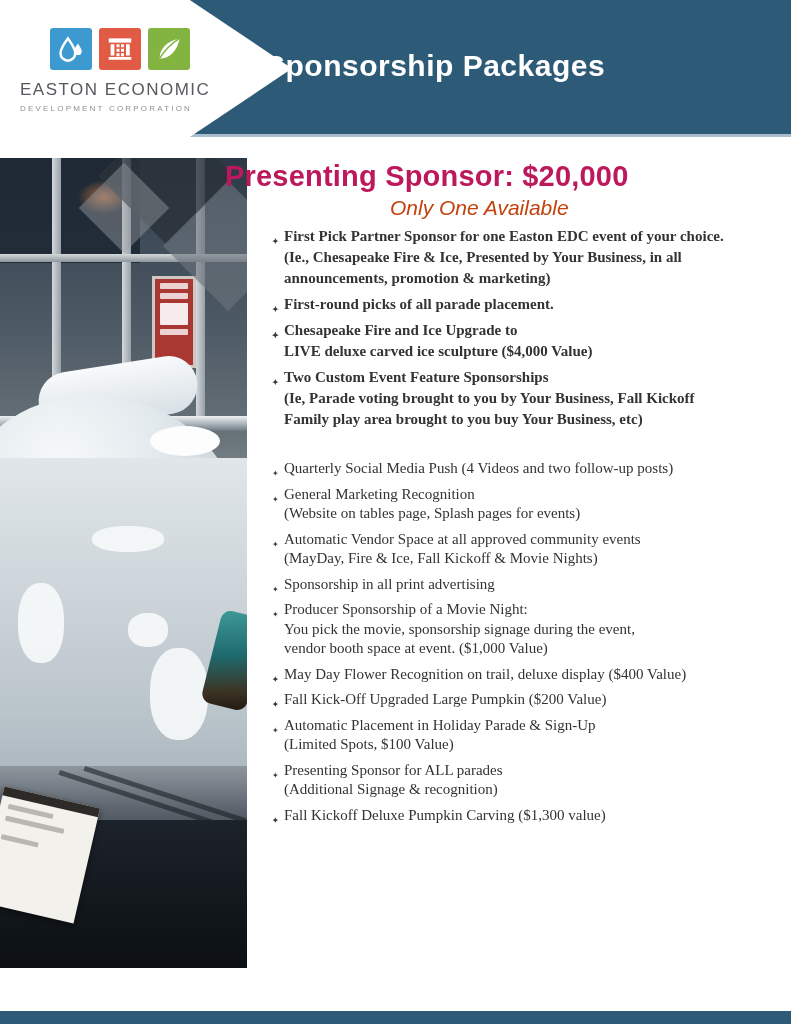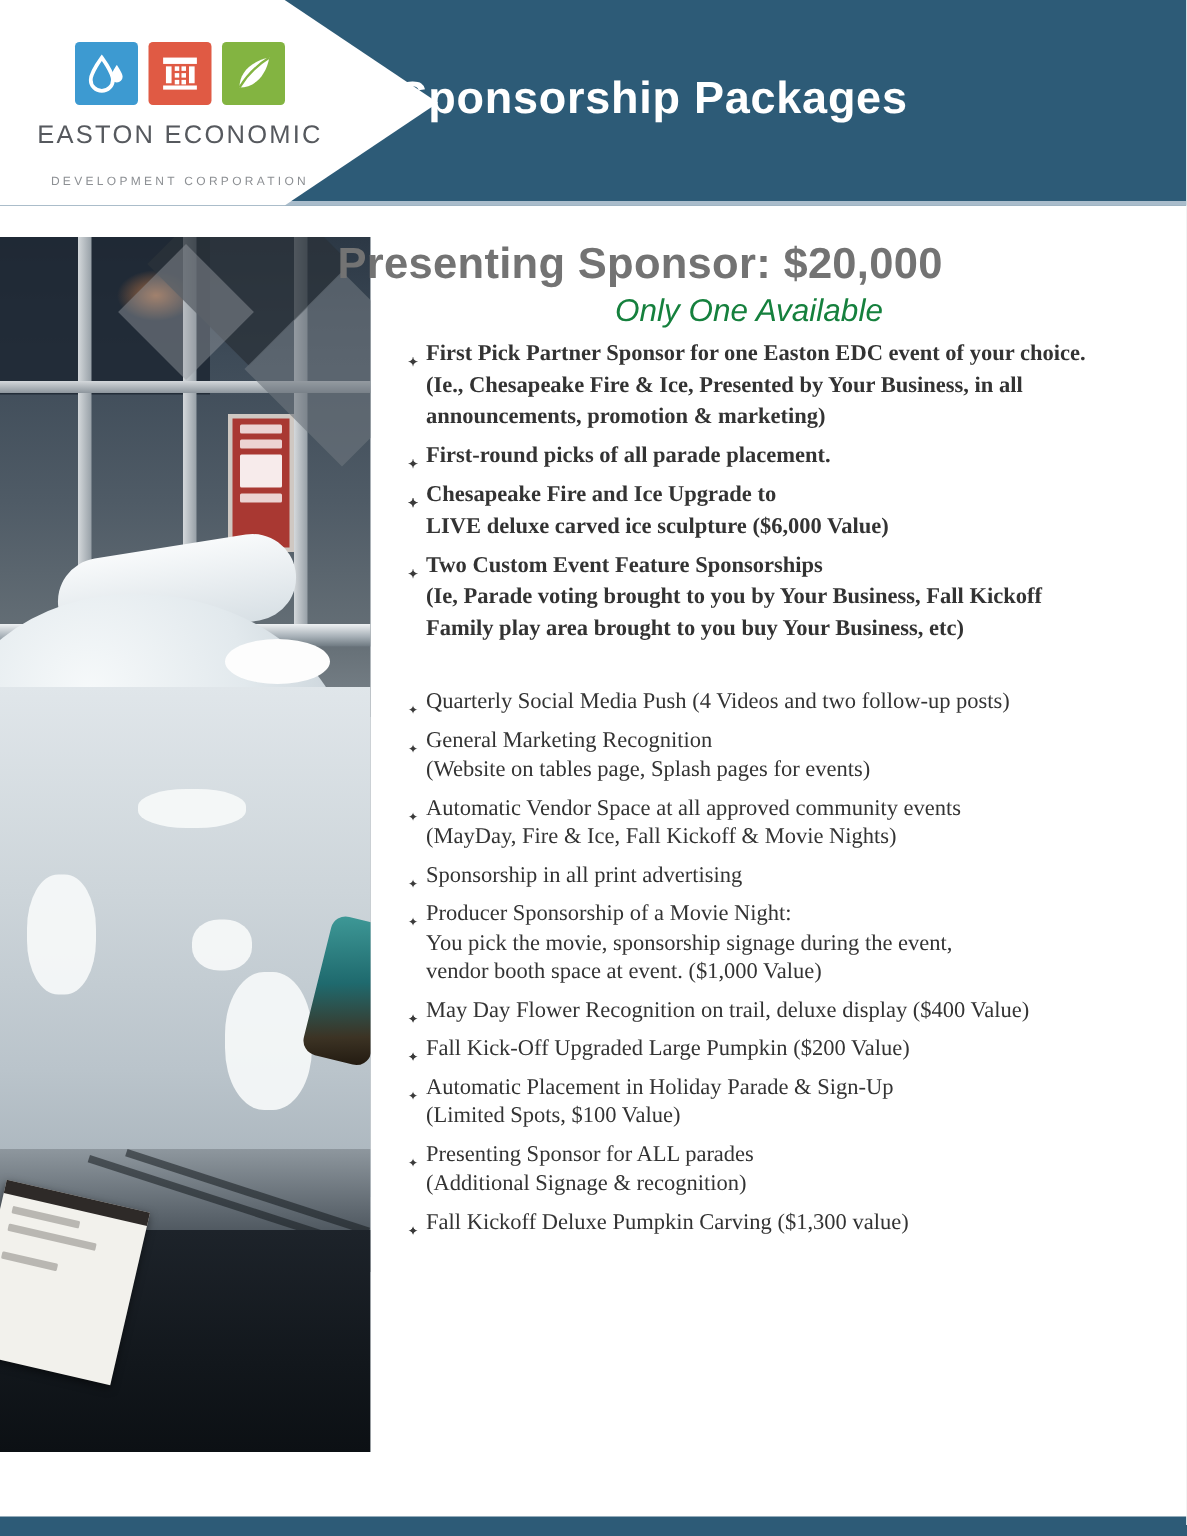--- a/index.html
+++ b/index.html
@@ -8,26 +8,26 @@
 
   
   .banner{position:absolute;left:0;top:0;width:791px;height:134px;background:#2d5b77;
           border-bottom:3px solid #a9bccb;}
   .banner-title{position:absolute;left:265px;top:49px;color:#ffffff;
                 font-family:"Liberation Sans",sans-serif;font-size:30px;font-weight:700;
                 letter-spacing:.5px;}
   .logo-chevron{position:absolute;left:0;top:0;width:292px;height:137px;background:#ffffff;
                 -webkit-clip-path:polygon(0 0,65% 0,100% 50%,65% 100%,0 100%);
                 clip-path:polygon(0 0,65% 0,100% 50%,65% 100%,0 100%);}
-  .logo{position:absolute;left:20px;top:28px;width:200px;text-align:center;}
+  .logo{position:absolute;left:20px;top:28px;width:200px;text-align:left;}
   .logo-squares{display:flex;justify-content:center;gap:7px;}
   .logo-sq{width:42px;height:42px;border-radius:3px;display:flex;align-items:center;justify-content:center;}
   .logo-line1{margin-top:10px;font-family:"Liberation Sans",sans-serif;font-size:17px;
               color:#56595e;letter-spacing:1.5px;font-weight:400;}
-  .logo-line2{margin-top:16px;font-family:"Liberation Sans",sans-serif;font-size:8px;
+  .logo-line2{margin-top:4px;font-family:"Liberation Sans",sans-serif;font-size:8px;
               color:#8d9094;letter-spacing:2.2px;}
 
   
   .photo{position:absolute;left:0;top:158px;width:247px;height:810px;overflow:hidden;background:#8f99a2;}
   .storefront{position:absolute;left:0;top:0;width:100%;height:320px;
               background:linear-gradient(180deg,#2c3845 0%,#3e4b58 25%,#4f5b66 55%,#667077 85%,#7b848b 100%);}
   .sky-dark{position:absolute;left:0;top:0;width:140px;height:105px;background:#1d2733;opacity:.85;}
   .glow{position:absolute;left:78px;top:22px;width:52px;height:34px;border-radius:50%;
         background:radial-gradient(closest-side,rgba(205,125,70,.8),rgba(205,125,70,0));}
   .frame-v{position:absolute;top:0;width:9px;height:320px;background:linear-gradient(90deg,#d4d8db,#97a0a7);}
@@ -58,24 +58,24 @@
              background:linear-gradient(180deg,#1d232a 0%,#12171c 60%,#0c1014 100%);}
   .label-white{position:absolute;left:-10px;top:638px;width:98px;height:118px;background:#f2f1ec;
                transform:rotate(13deg);box-shadow:0 2px 6px rgba(0,0,0,.5);}
   .label-top{height:9px;background:#2e2a28;}
   .label-bar{height:5px;background:#b9b7b2;margin:7px 10px 0 8px;border-radius:1px;}
   .dia{position:absolute;transform:rotate(45deg);}
 
   
   .hero-title{position:absolute;left:225px;top:160px;
               font-family:"Liberation Sans",sans-serif;font-size:29px;font-weight:700;
-              color:#737373;letter-spacing:.2px;}
-  .hero-sub{position:absolute;left:410px;top:196px;
+              color:#be185d;letter-spacing:.2px;}
+  .hero-sub{position:absolute;left:390px;top:196px;
             font-family:"Liberation Sans",sans-serif;font-size:21px;font-style:italic;
-            color:#15803d;}
+            color:#c2410c;}
   .benefits-wrap{position:absolute;left:272px;top:226px;width:505px;color:#333333;}
   ul.benefits{list-style:none;margin:0;padding:0;}
   ul.benefits li{position:relative;padding-left:12px;}
   ul.benefits .blt{position:absolute;left:0;top:5px;font-size:8px;color:#3a3a3a;}
   ul.benefits .txt{white-space:pre-line;}
   ul.bold-list{font-size:15px;}
   ul.bold-list li{font-weight:700;line-height:21px;margin-bottom:5px;}
   ul.reg-list{font-size:15px;margin-top:29px;}
   ul.reg-list li{line-height:19.5px;margin-bottom:6px;}
 
@@ -171,21 +171,21 @@
   <div class="hero-sub">Only One Available</div>
 
   <div class="benefits-wrap">
     <ul class="benefits bold-list" id="bold-list">
         <li><span class="blt">✦</span><span class="txt">First Pick Partner Sponsor for one Easton EDC event of your choice.
 (Ie., Chesapeake Fire &amp; Ice, Presented by Your Business, in all
 announcements, promotion &amp; marketing)</span></li>
         <li><span class="blt">✦</span><span class="txt">First-round picks of all parade placement.</span></li>
         <li><span class="blt">✦</span></li>
         <li><span class="blt">✦</span><span class="txt">Chesapeake Fire and Ice Upgrade to
-LIVE deluxe carved ice sculpture ($6,000 Value)</span></li>
+LIVE deluxe carved ice sculpture ($4,000 Value)</span></li>
         <li><span class="blt">✦</span><span class="txt">Two Custom Event Feature Sponsorships
 (Ie, Parade voting brought to you by Your Business, Fall Kickoff
 Family play area brought to you buy Your Business, etc)</span></li>
       </ul>
     <ul class="benefits reg-list" id="reg-list">
         <li><span class="blt">✦</span><span class="txt">Quarterly Social Media Push (4 Videos and two follow-up posts)</span></li>
         <li><span class="blt">✦</span><span class="txt">General Marketing Recognition
 (Website on tables page, Splash pages for events)</span></li>
         <li><span class="blt">✦</span><span class="txt">Automatic Vendor Space at all approved community events
 (MayDay, Fire &amp; Ice, Fall Kickoff &amp; Movie Nights)</span></li>

